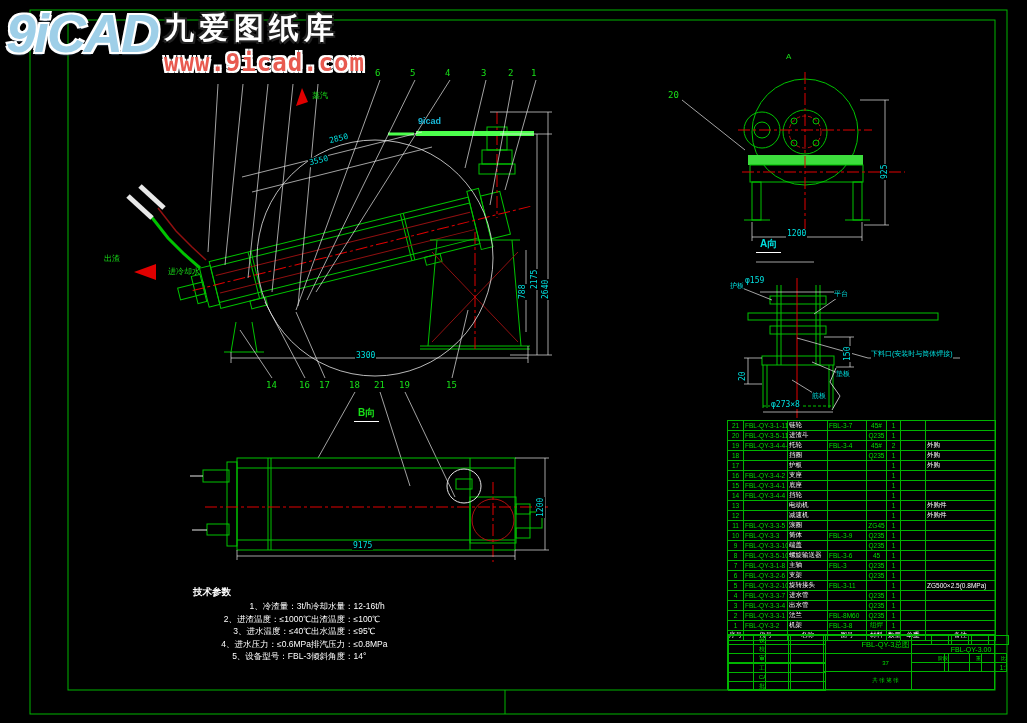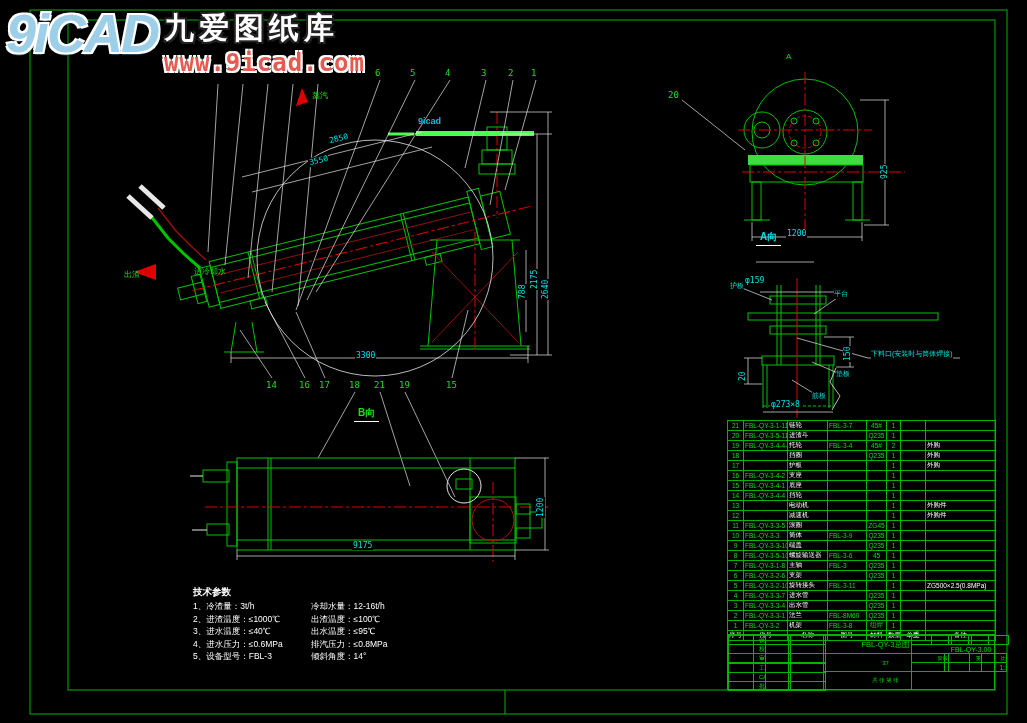--- a/index.html
+++ b/index.html
@@ -26,21 +26,21 @@
   .cyanlbl{position:absolute;color:#00e0e0;font:7px "Liberation Sans",sans-serif;white-space:nowrap;
            background:#000;z-index:12;}
   .caption{position:absolute;font:bold 10px "Liberation Sans",sans-serif;z-index:12;}
   .cap-cyan{color:#00e0e0;border-bottom:1px solid #fff;padding:0 4px 1px;}
   .cap-green{color:#18e018;border-bottom:1px solid #fff;padding:0 4px 1px;}
   .mini-wm{position:absolute;color:#19b9d9;font:bold 9px "Liberation Sans",sans-serif;z-index:12;}
 
   
   .tech{position:absolute;left:193px;top:586px;width:218px;color:#fff;z-index:12;}
   .tech .t-title{font:bold 9.5px "Liberation Sans",sans-serif;margin-bottom:1px;}
-  .tech .t-row{display:flex;font:8.5px "Liberation Sans",sans-serif;line-height:12.5px;}
+  .tech .t-row{display:flex;font:8.5px "Liberation Sans",sans-serif;line-height:12.5px;text-align:right;}
   .tech .t-row span:first-child{flex:0 0 118px;}
   .notes{position:absolute;left:418px;top:584px;width:292px;color:#fff;z-index:12;}
   .notes .n-title{font:bold 9.5px "Liberation Sans",sans-serif;margin-bottom:1px;}
   .notes .n-line{font:8.5px "Liberation Sans",sans-serif;line-height:13px;}
 
   
   table.bom{position:absolute;left:727px;top:420px;width:268px;border-collapse:collapse;
             table-layout:fixed;z-index:12;}
   table.bom td{border:1px solid #00b400;height:8.3px;font:6.5px "Liberation Sans",sans-serif;
       color:#00e000;padding:0 1px;overflow:hidden;white-space:nowrap;}
@@ -272,26 +272,26 @@
   <div class="dim" style="left:355px;top:351px;">3300</div>
   <div class="dim" style="left:352px;top:541px;">9175</div>
   <div class="dim dimr" style="left:536px;top:518px;">1200</div>
   <div class="dim" style="left:786px;top:229px;">1200</div>
   <div class="dim dimr" style="left:880px;top:180px;">925</div>
   <div class="dim" style="left:744px;top:276px;text-align:right;">φ159</div>
   <div class="dim dimr" style="left:843px;top:362px;">150</div>
   <div class="dim dimr" style="left:738px;top:382px;">20</div>
   <div class="dim" style="left:770px;top:400px;">φ273×8</div>
 
-  <div class="glabel" style="left:124px;top:253px;margin-top:16px;">出渣</div>
-  <div class="glabel" style="left:194px;top:266px;">进冷却水</div>
+  <div class="glabel" style="left:104px;top:253px;">出渣</div>
+  <div class="glabel" style="left:168px;top:266px;">进冷却水</div>
   <div class="glabel" style="left:312px;top:90px;">蒸汽</div>
   <div class="glabel" style="left:786px;top:52px;">A</div>
   <div class="callout" style="left:668px;top:90px;">20</div>
-  <div class="caption cap-cyan" style="left:756px;top:230px;">A向</div>
+  <div class="caption cap-cyan" style="left:756px;top:237px;">A向</div>
   <div class="caption cap-green" style="left:354px;top:406px;">B向</div>
 
   <div id="callout-layer">
       <div class="callout" style="left: 375px; top: 68px; position: absolute;">6</div>
       <div class="callout" style="left: 410px; top: 68px; position: absolute;">5</div>
       <div class="callout" style="left: 445px; top: 68px; position: absolute;">4</div>
       <div class="callout" style="left: 481px; top: 68px; position: absolute;">3</div>
       <div class="callout" style="left: 508px; top: 68px; position: absolute;">2</div>
       <div class="callout" style="left: 531px; top: 68px; position: absolute;">1</div>
       <div class="callout" style="left: 266px; top: 380px; position: absolute;">14</div>

